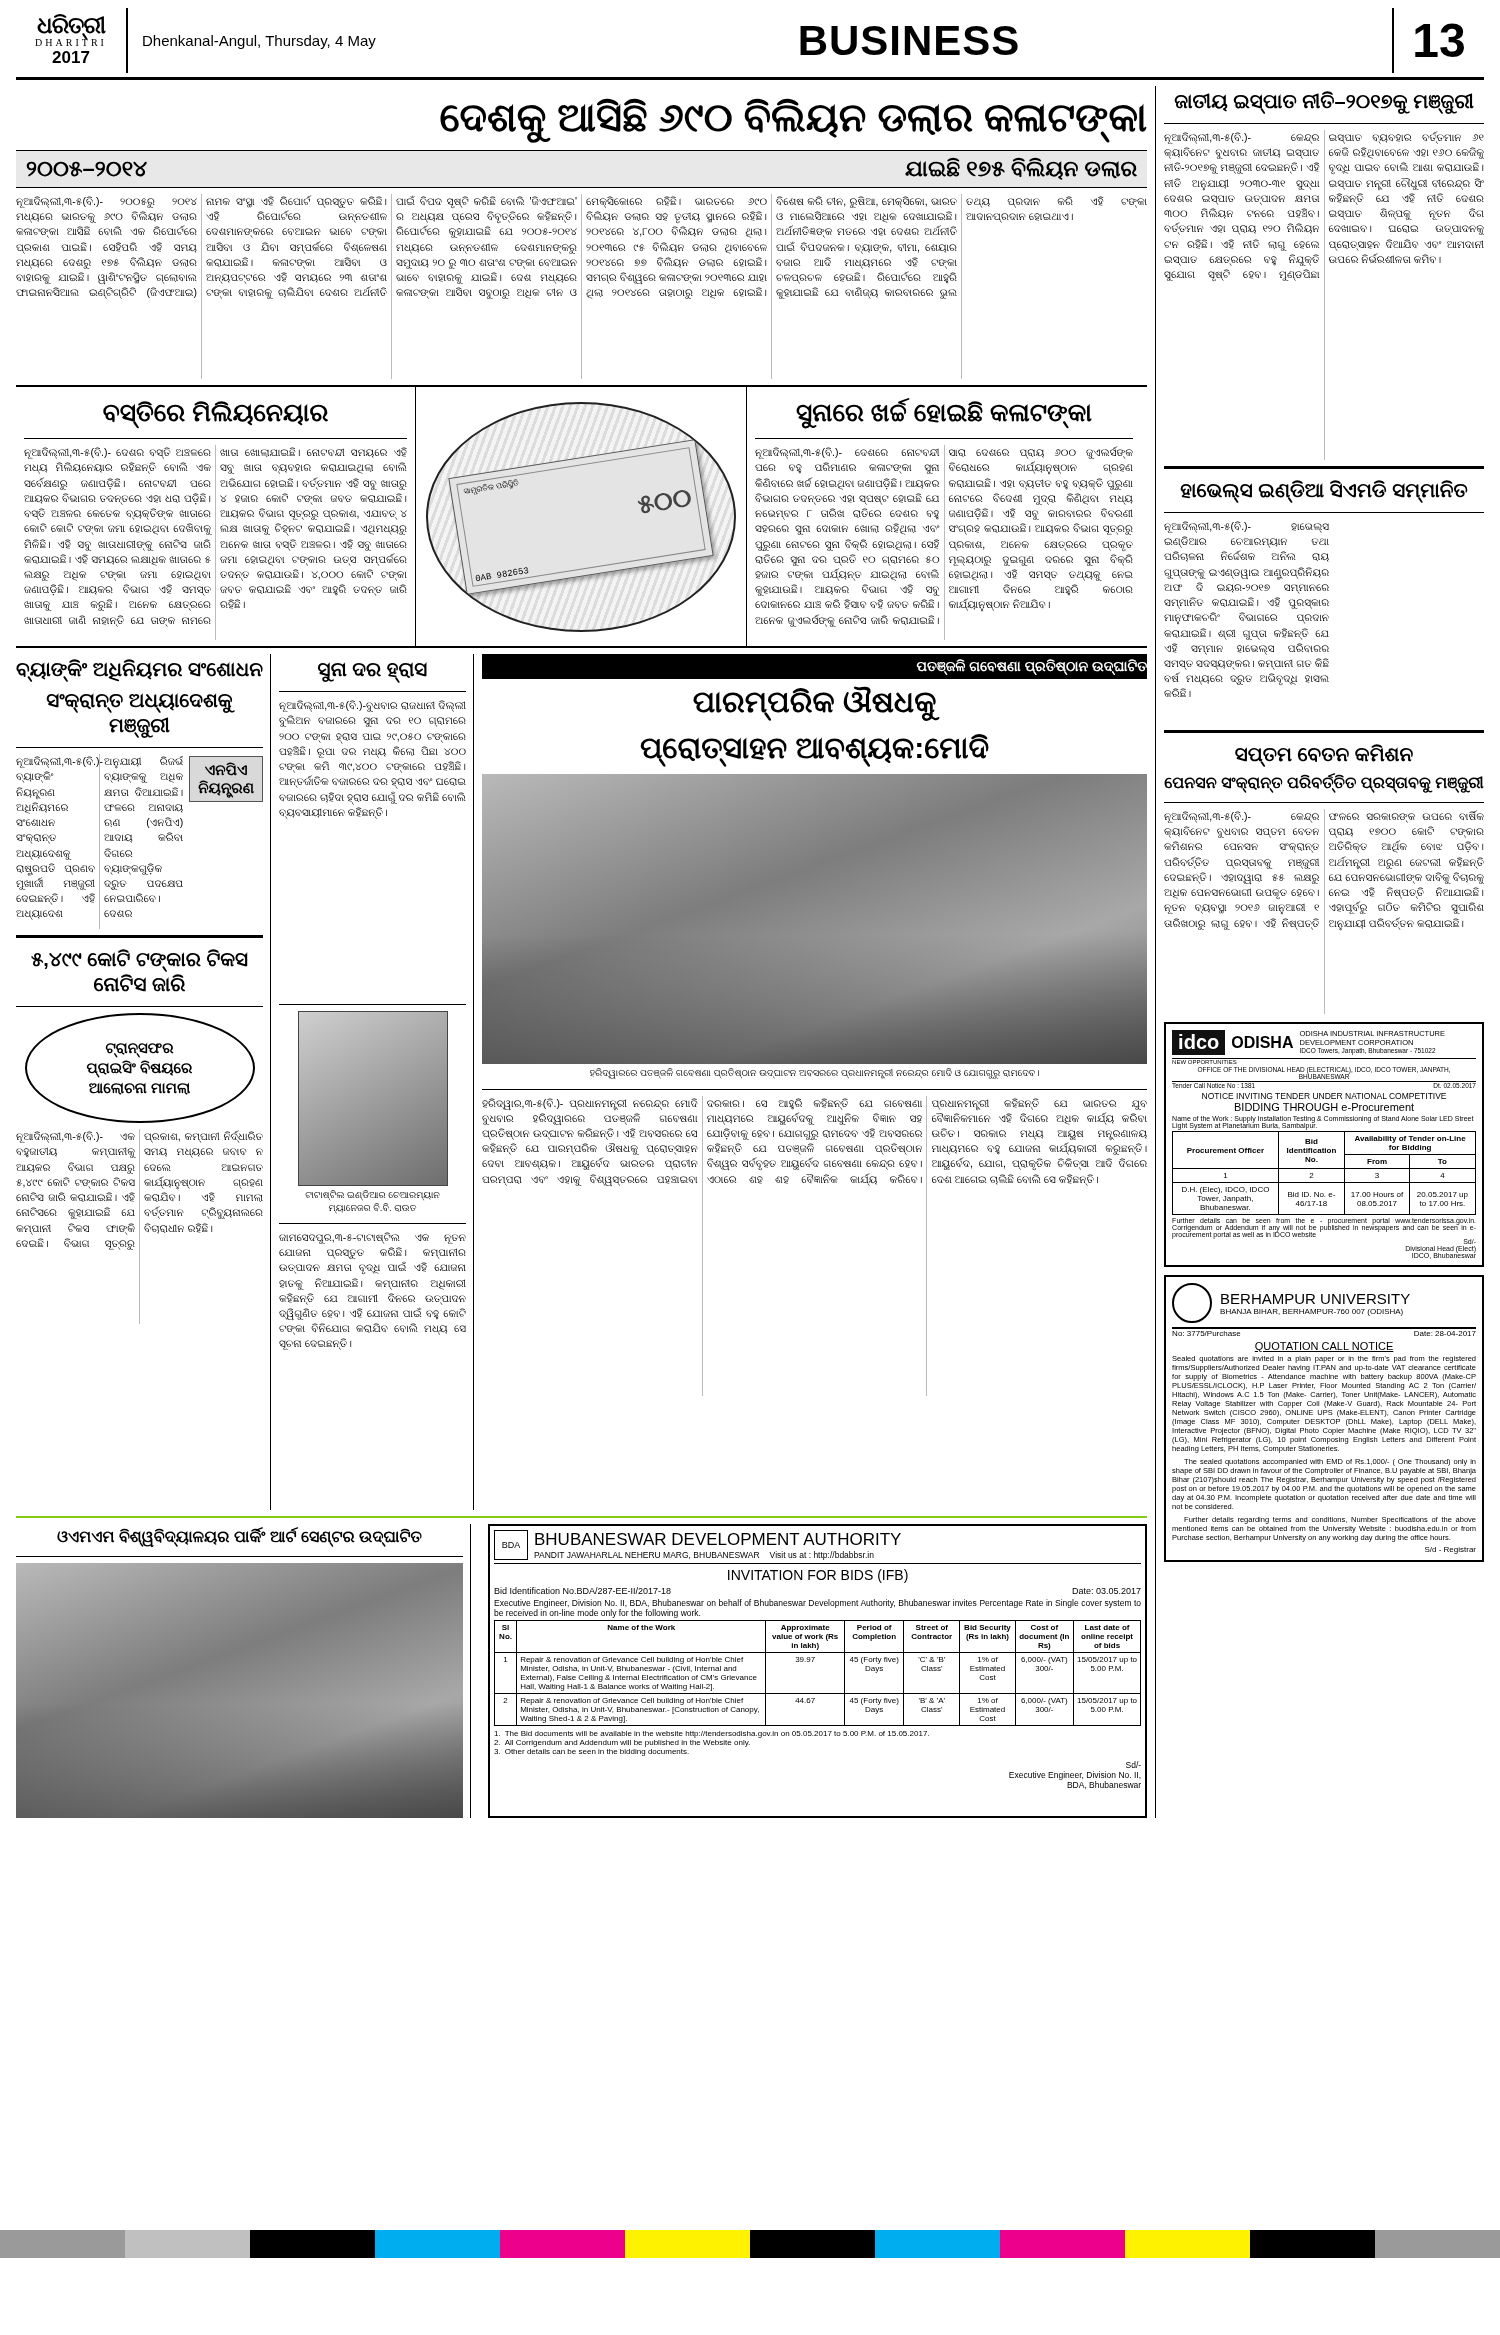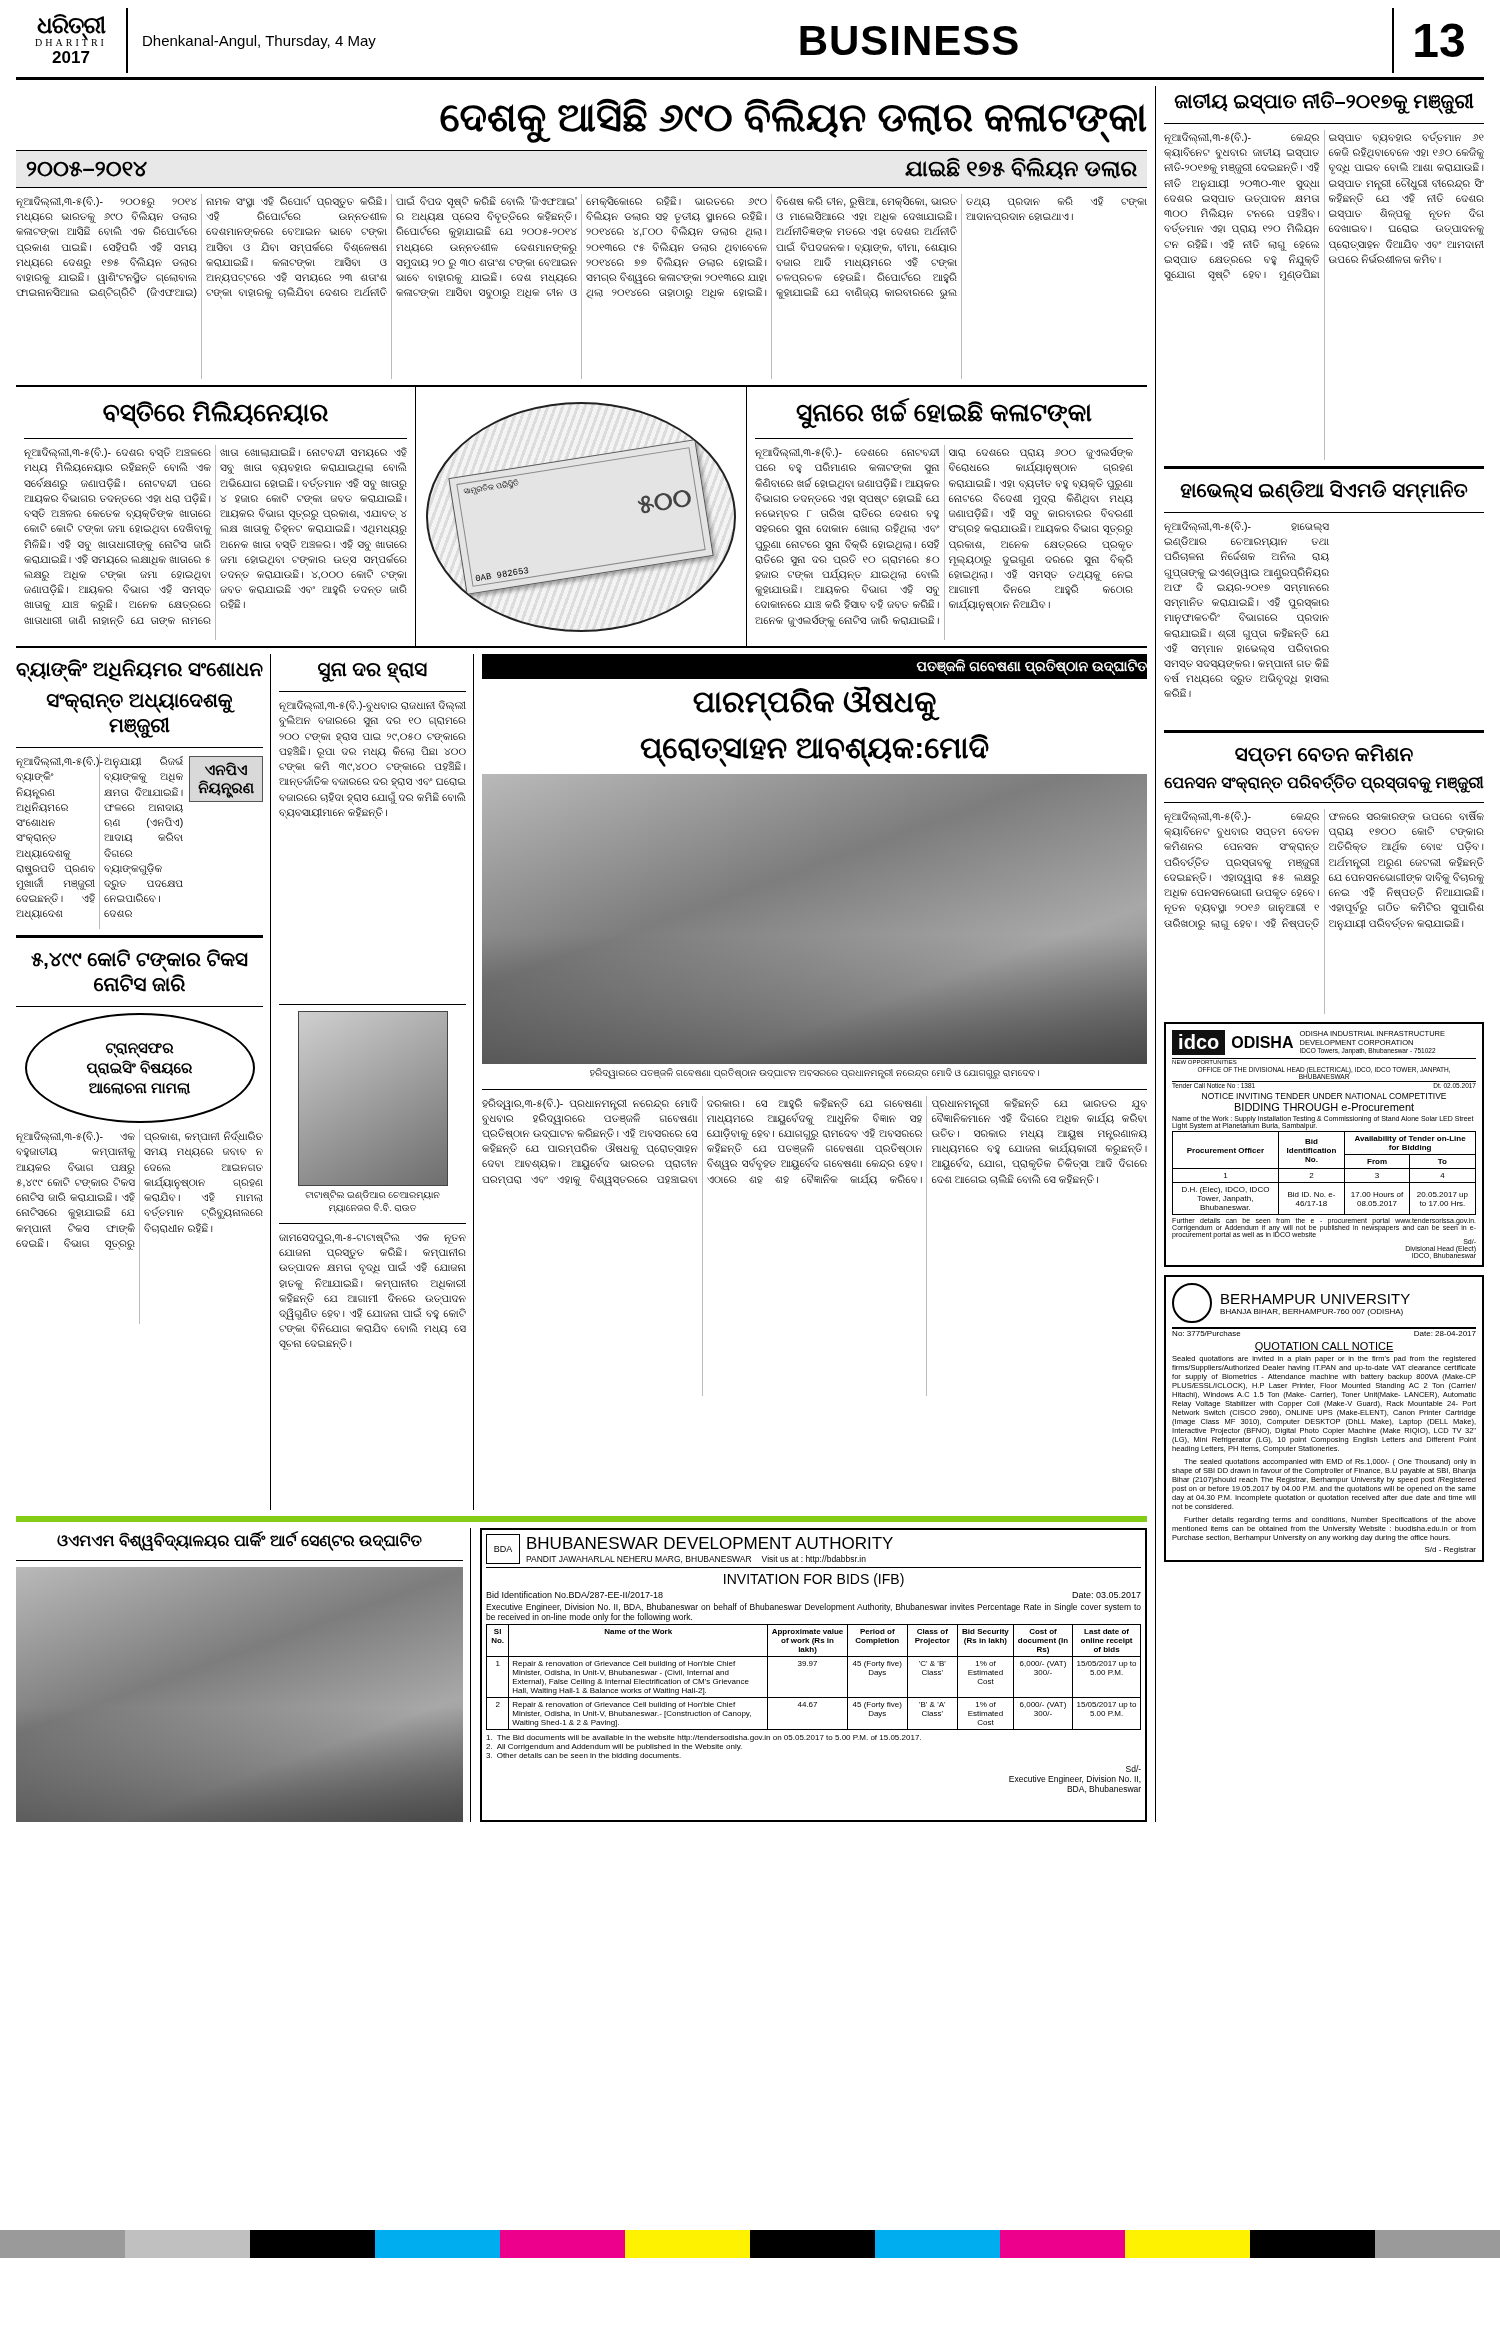--- a/index.html
+++ b/index.html
@@ -234,21 +234,21 @@
           <div class="patanjali-strip od">ପତଞ୍ଜଳି ଗବେଷଣା ପ୍ରତିଷ୍ଠାନ ଉଦ୍‌ଘାଟିତ</div>
           <div class="sec-head od" style="font-size:30px;">ପାରମ୍ପରିକ ଔଷଧକୁ</div>
           <div class="sec-head od" style="font-size:30px;">ପ୍ରୋତ୍ସାହନ ଆବଶ୍ୟକ:ମୋଦି</div>
           <div class="photo people" style="height:290px; margin-top:4px;"></div>
           <div class="caption od">ହରିଦ୍ୱାରରେ ପତଞ୍ଜଳି ଗବେଷଣା ପ୍ରତିଷ୍ଠାନ ଉଦ୍‌ଘାଟନ ଅବସରରେ ପ୍ରଧାନମନ୍ତ୍ରୀ ନରେନ୍ଦ୍ର ମୋଦି ଓ ଯୋଗଗୁରୁ ରାମଦେବ।</div>
           <div class="rule"></div>
           <div class="cols3 od" style="height:300px; overflow:hidden;">ହରିଦ୍ୱାର,୩-୫(ବି.)- ପ୍ରଧାନମନ୍ତ୍ରୀ ନରେନ୍ଦ୍ର ମୋଦି ବୁଧବାର ହରିଦ୍ୱାରରେ ପତଞ୍ଜଳି ଗବେଷଣା ପ୍ରତିଷ୍ଠାନ ଉଦ୍‌ଘାଟନ କରିଛନ୍ତି। ଏହି ଅବସରରେ ସେ କହିଛନ୍ତି ଯେ ପାରମ୍ପରିକ ଔଷଧକୁ ପ୍ରୋତ୍ସାହନ ଦେବା ଆବଶ୍ୟକ। ଆୟୁର୍ବେଦ ଭାରତର ପ୍ରାଚୀନ ପରମ୍ପରା ଏବଂ ଏହାକୁ ବିଶ୍ୱସ୍ତରରେ ପହଞ୍ଚାଇବା ଦରକାର। ସେ ଆହୁରି କହିଛନ୍ତି ଯେ ଗବେଷଣା ମାଧ୍ୟମରେ ଆୟୁର୍ବେଦକୁ ଆଧୁନିକ ବିଜ୍ଞାନ ସହ ଯୋଡ଼ିବାକୁ ହେବ। ଯୋଗଗୁରୁ ରାମଦେବ ଏହି ଅବସରରେ କହିଛନ୍ତି ଯେ ପତଞ୍ଜଳି ଗବେଷଣା ପ୍ରତିଷ୍ଠାନ ବିଶ୍ୱର ସର୍ବବୃହତ ଆୟୁର୍ବେଦ ଗବେଷଣା କେନ୍ଦ୍ର ହେବ। ଏଠାରେ ଶହ ଶହ ବୈଜ୍ଞାନିକ କାର୍ଯ୍ୟ କରିବେ। ପ୍ରଧାନମନ୍ତ୍ରୀ କହିଛନ୍ତି ଯେ ଭାରତର ଯୁବ ବୈଜ୍ଞାନିକମାନେ ଏହି ଦିଗରେ ଅଧିକ କାର୍ଯ୍ୟ କରିବା ଉଚିତ। ସରକାର ମଧ୍ୟ ଆୟୁଷ ମନ୍ତ୍ରଣାଳୟ ମାଧ୍ୟମରେ ବହୁ ଯୋଜନା କାର୍ଯ୍ୟକାରୀ କରୁଛନ୍ତି। ଆୟୁର୍ବେଦ, ଯୋଗ, ପ୍ରାକୃତିକ ଚିକିତ୍ସା ଆଦି ଦିଗରେ ଦେଶ ଆଗେଇ ଚାଲିଛି ବୋଲି ସେ କହିଛନ୍ତି।</div>
         </div>
       </div>
 
-      <div style="display:flex; margin-top:6px; border-top:6px solid #84cc16; padding-top:6px;">
+      <div style="display:flex; gap:8px; margin-top:6px; border-top:2px solid #84cc16; padding-top:6px;">
         <div style="width:455px; border-right:1px solid #000; padding-right:7px;">
           <div class="sec-head-xs od">ଓଏମଏମ ବିଶ୍ୱବିଦ୍ୟାଳୟର ପାର୍କିଂ ଆର୍ଟ ସେଣ୍ଟର ଉଦ୍‌ଘାଟିତ</div>
           <div class="rule"></div>
           <div class="photo people" style="height:255px;"></div>
         </div>
 
         <div style="flex:1;" class="hl-box">
           <div style="display:flex; align-items:center; gap:6px; border-bottom:1px solid #000; padding-bottom:3px;">
             <div style="width:34px; height:30px; border:1px solid #000; display:flex; align-items:center; justify-content:center; font-size:9px;" class="sans">BDA</div>
             <div>
@@ -266,21 +266,21 @@
           </div>
           <div class="sans" style="font-size:8.5px; text-align:justify; margin:2px 0;">Executive Engineer, Division No. II, BDA, Bhubaneswar on behalf of Bhubaneswar Development Authority, Bhubaneswar invites Percentage Rate in Single cover system to be received in on-line mode only for the following work.</div>
 
           <table class="ifb">
             <thead>
               <tr>
                 <th>Sl No.</th>
                 <th>Name of the Work</th>
                 <th>Approximate value of work (Rs in lakh)</th>
                 <th>Period of Completion</th>
-                <th>Class of Projector</th>
+                <th>Street of Contractor</th>
                 <th>Bid Security (Rs in lakh)</th>
                 <th>Cost of document (In Rs)</th>
                 <th>Last date of online receipt of bids</th>
               </tr>
             </thead>
             <tbody>
               <tr>
                 <td class="center">1</td>
                 <td>Repair &amp; renovation of Grievance Cell building of Hon'ble Chief Minister, Odisha, in Unit-V, Bhubaneswar - (Civil, Internal and External), False Ceiling &amp; Internal Electrification of CM's Grievance Hall, Waiting Hall-1 &amp; Balance works of Waiting Hall-2].</td>
                 <td class="center">39.97</td>

